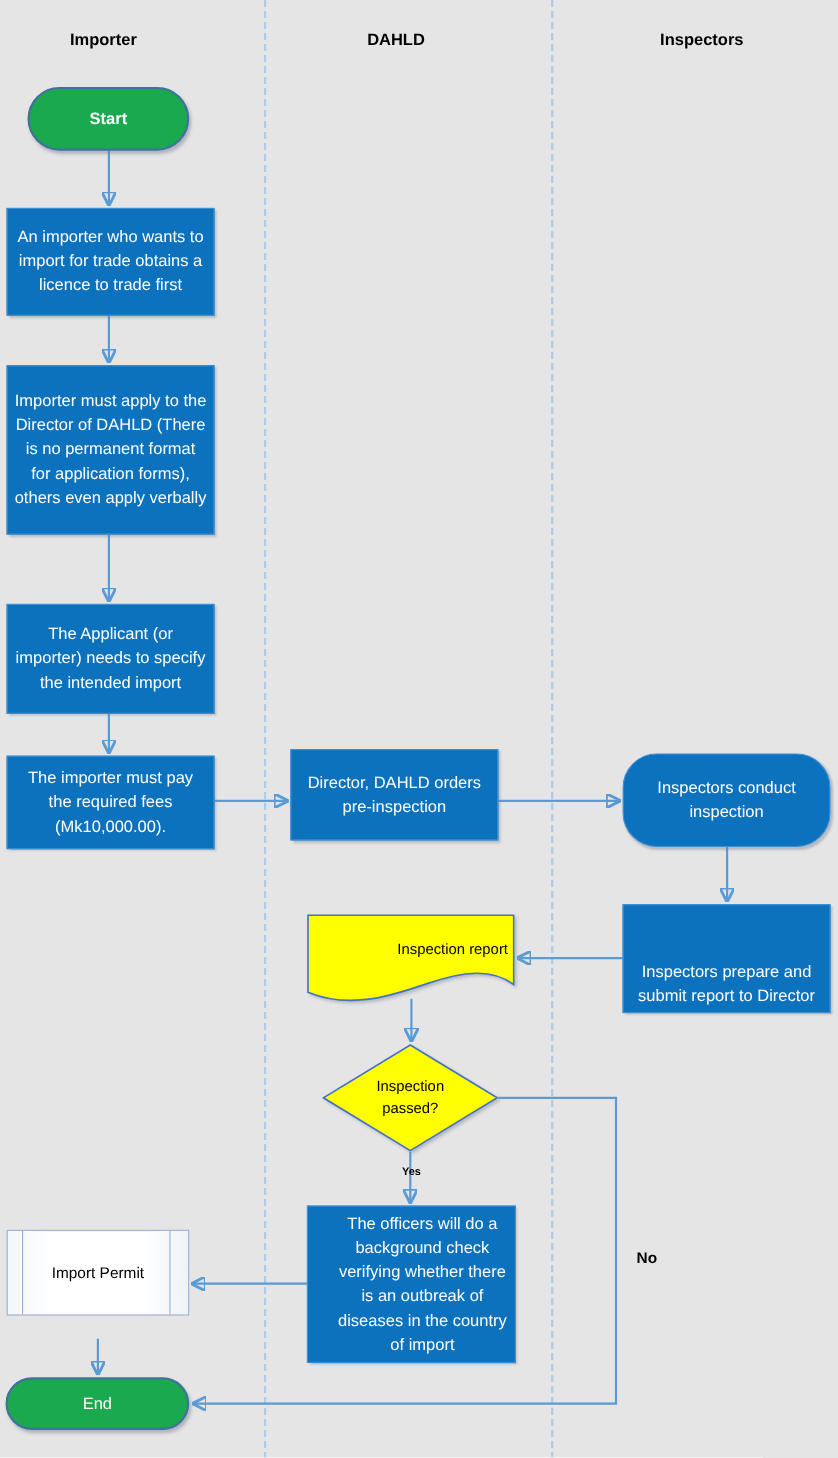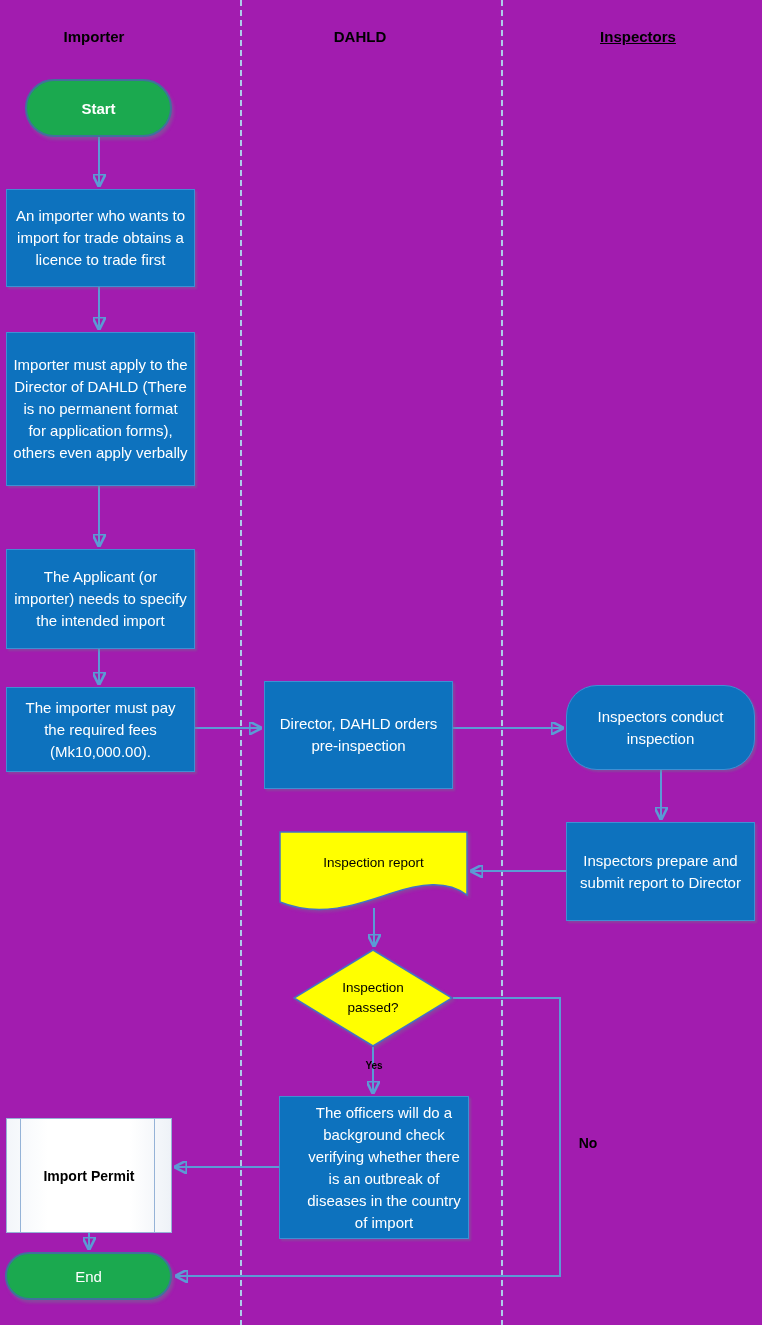--- a/index.html
+++ b/index.html
@@ -1,17 +1,17 @@
 <!DOCTYPE html>
 <html style="--process-fill: #0D72BE; --process-border: #3E8FD4; --terminator-fill: #1BA94F; --terminator-border: #41719C; --document-fill: #FFFF00; --decision-fill: #FFFF00; --shape-border: #4472C4; --connector: #5B9BD5; --lane-line: #AECBEA;"><head>
 <meta charset="utf-8">
 <style>
   html,body{margin:0;padding:0;background:#fff;}
   body{font-family:"Liberation Sans","DejaVu Sans",sans-serif;}
-  .canvas{position:relative;width:762px;height:1325px;background:#a21caf;overflow:hidden;}
+  .canvas{position:relative;width:762px;height:1325px;background:#e5e5e5;overflow:hidden;}
 
   
   .lane-line{position:absolute;top:0;width:2px;height:1325px;
     background:repeating-linear-gradient(to bottom,var(--lane-line,#AECBEA) 0 6px,transparent 6px 10px);}
 
   .lane-header{position:absolute;width:140px;text-align:center;font-weight:bold;
     font-size:15px;color:#000;}
 
   
   .node{position:absolute;box-sizing:border-box;display:flex;align-items:center;
@@ -22,21 +22,21 @@
     box-shadow:2px 2px 2px rgba(110,120,140,.40);}
 
   .terminator{background:var(--terminator-fill,#1BA94F);border:2px solid var(--terminator-border,#41719C);
     color:#fff;box-shadow:2px 3px 3px rgba(110,120,140,.45);}
   .terminator.start{border-radius:29px;font-size:15px;font-weight:bold;}
   .terminator.end{border-radius:24px;font-size:15px;}
 
   .shape-wrap{position:absolute;}
   .shape-wrap svg{display:block;filter:drop-shadow(2px 2px 1.5px rgba(110,120,140,.40));}
   .shape-label{position:absolute;left:0;top:0;width:100%;display:flex;align-items:center;
-    justify-content:center;text-align:center;color:#000;font-size:13.5px;line-height:20px;}
+    justify-content:center;text-align:center;color:#000;font-size:13.5px;line-height:20px;padding-left:38px;}
 
   .doc-label{height:64px;}
   .diamond-label{height:98px;padding:0 26px;box-sizing:border-box;}
 
   .permit{background:linear-gradient(90deg,#f3f6fa 0%,#ffffff 25%,#ffffff 75%,#eef2f7 100%);
     border:1.5px solid #95B3D7;color:#000;font-size:14px;}
   .permit-line{position:absolute;top:0;bottom:0;width:1px;background:#95B3D7;}
   .permit-line.left{left:13px;}
   .permit-line.right{right:16px;}
 
@@ -50,21 +50,21 @@
 </head>
 <body>
 
 <div class="canvas">
 
   <div class="lane-line" style="left:240px;"></div>
   <div class="lane-line" style="left:501px;"></div>
 
   <div class="lane-header" style="left:24px;top:28px;">Importer</div>
   <div class="lane-header" style="left:290px;top:28px;">DAHLD</div>
-  <div class="lane-header" style="left:568px;top:28px;text-decoration:underline;">Inspectors</div>
+  <div class="lane-header" style="left:568px;top:28px;">Inspectors</div>
 
   <svg class="connectors" width="762" height="1325" viewBox="0 0 762 1325">
     <defs>
       <marker id="arrow" viewBox="0 0 10 10" refX="9" refY="5" markerWidth="6.5" markerHeight="6.5" orient="auto-start-reverse">
         <path d="M0 0 L10 5 L0 10 Z" fill="#4A8FD0" stroke="none"></path>
       </marker>
     </defs>
     <path d="M99 137 L99 186" marker-end="url(#arrow)"></path>
     <path d="M99 287 L99 329" marker-end="url(#arrow)"></path>
     <path d="M99 486 L99 546" marker-end="url(#arrow)"></path>
@@ -93,21 +93,21 @@
   </div>
 
   <div class="node process" style="left:6px;top:549px;width:189px;height:100px;">
     <span>The Applicant (or importer) needs to specify the intended import</span>
   </div>
 
   <div class="node process" style="left:6px;top:687px;width:189px;height:85px;">
     <span>The importer must pay the  required fees (Mk10,000.00).</span>
   </div>
 
-  <div class="node process" style="left:264px;top:681px;width:189px;height:108px;">
+  <div class="node process" style="left:264px;top:681px;width:189px;height:83px;">
     <span>Director, DAHLD orders pre-inspection</span>
   </div>
 
   <div class="shape-wrap" style="left:279px;top:831px;width:189px;height:90px;">
     <svg width="189" height="90" viewBox="0 0 189 90">
       <path d="M1 1 H188 V64 C168 49 142 52 110 63 C78 74 40 87 1 71 Z" fill="#FFFF00" stroke="#4472C4" stroke-width="1.5"></path>
     </svg>
     <span class="shape-label doc-label">Inspection report</span>
   </div>
 
@@ -119,25 +119,25 @@
   </div>
 
   <div class="node process" style="left:279px;top:1096px;width:190px;height:143px;padding-left:26px;">
     <span>The officers will do a background check verifying whether there is an outbreak of diseases in the country of import</span>
   </div>
 
   <div class="node process" style="left:566px;top:685px;width:189px;height:85px;border-radius:31px;">
     <span>Inspectors conduct inspection</span>
   </div>
 
-  <div class="node process" style="left:566px;top:822px;width:189px;height:99px;">
+  <div class="node process" style="left:566px;top:822px;width:189px;height:99px;align-items:flex-end;">
     <span>Inspectors prepare and submit report to Director</span>
   </div>
 
-  <div class="node permit" style="left:6px;top:1118px;width:166px;height:115px;font-weight:bold;">
+  <div class="node permit" style="left:6px;top:1118px;width:166px;height:78px;">
     <span class="permit-line left"></span>
     <span class="permit-line right"></span>
     <span>Import Permit</span>
   </div>
 
   <div class="node terminator end" style="left:5px;top:1252px;width:167px;height:48px;">
     <span>End</span>
   </div>
 
   <div class="edge-label yes" style="left:352px;top:1060px;width:44px;">Yes</div>

